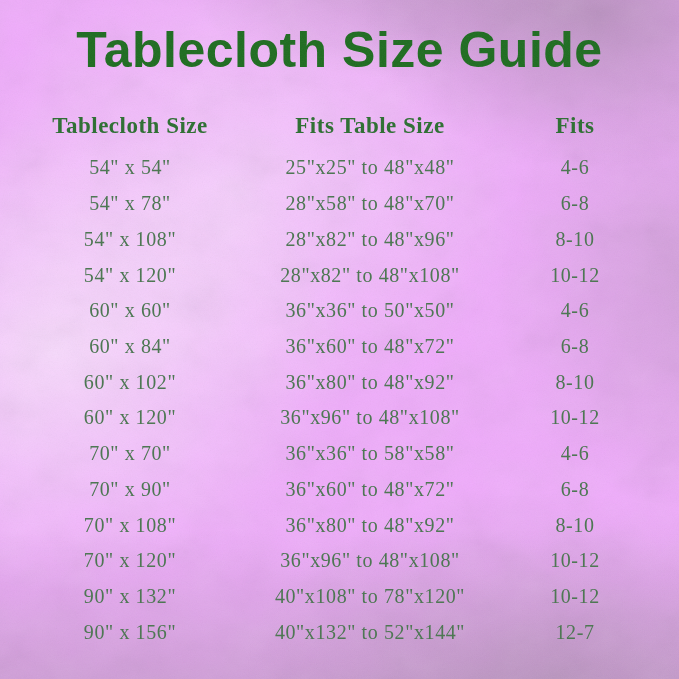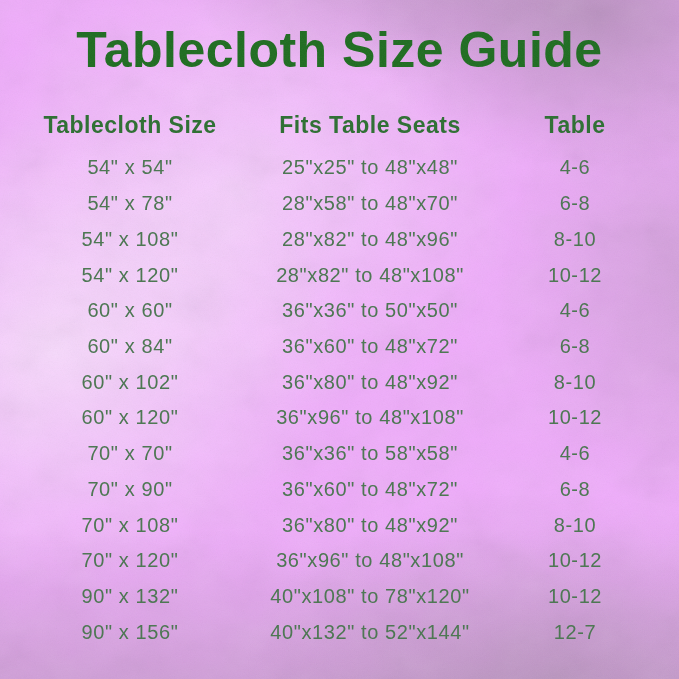--- a/index.html
+++ b/index.html
@@ -31,21 +31,21 @@
   .title {
     position: absolute; top: 21px; left: 0; width: 100%; z-index: 3;
     margin: 0;
     text-align: center;
     font-size: 50px;
     font-weight: 700;
     letter-spacing: 0.5px;
     color: var(--title-green, #1e6c20);
   }
   .table {
-    position: absolute; top: 101px; left: 0; width: 679px; z-index: 3;
+    position: absolute; top: 101px; left: 0; width: 679px; z-index: 3; font-family: Liberation Serif, serif;
   }
   .thead, .trow {
     display: grid;
     grid-template-columns: 260px 220px 190px;
     align-items: center;
   }
   .thead {
     height: 49px;
     font-size: 23px;
     font-weight: 700;
@@ -73,22 +73,22 @@
       <feColorMatrix type="saturate" values="0"></feColorMatrix>
     </filter>
     <rect width="679" height="679" filter="url(#coarseNoise)"></rect>
   </svg>
 
   <h1 class="title">Tablecloth Size Guide</h1>
 
   <div class="table">
     <div class="thead">
       <div class="cell">Tablecloth Size</div>
-      <div class="cell">Fits Table Seats</div>
-      <div class="cell">Table</div>
+      <div class="cell">Fits Table Size</div>
+      <div class="cell">Fits</div>
     </div>
     <div id="tbody">
   <div class="trow">
     <div class="cell">54" x 54"</div>
     <div class="cell">25"x25" to 48"x48"</div>
     <div class="cell">4-6</div>
   </div>
 
   <div class="trow">
     <div class="cell">54" x 78"</div>

